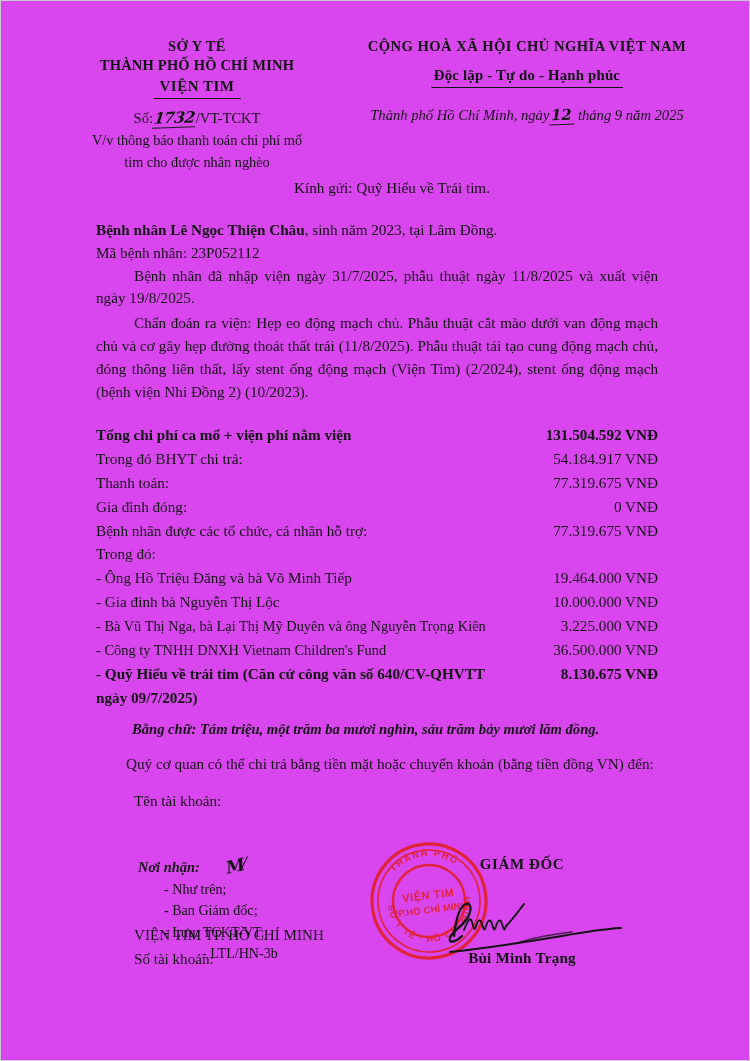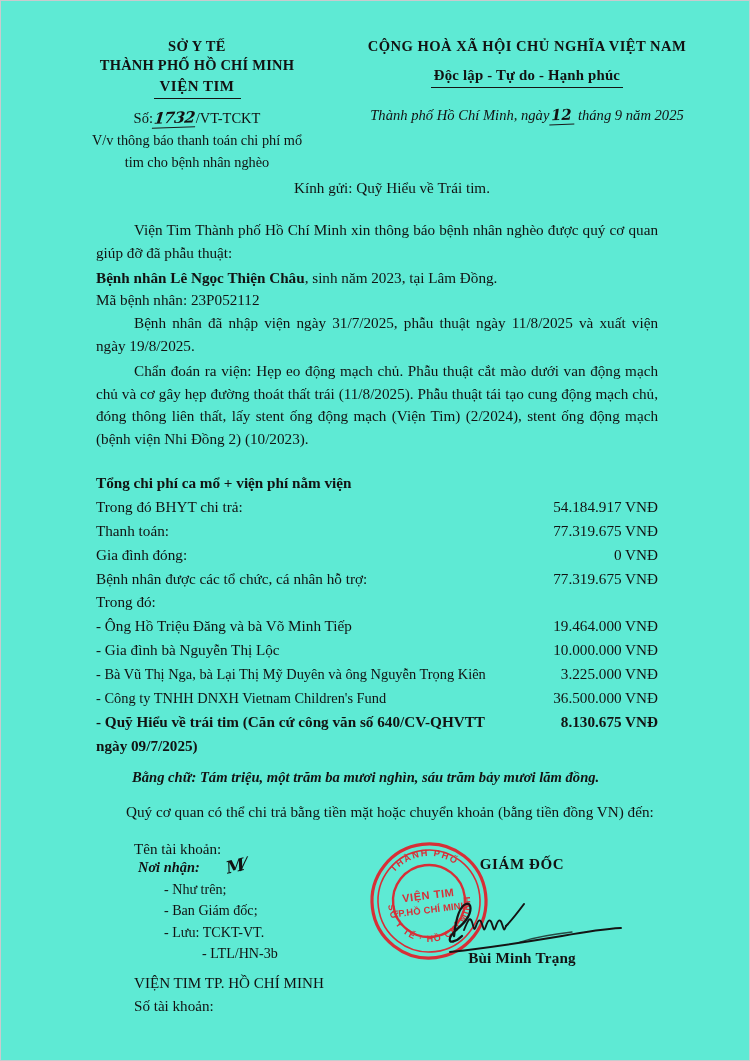--- a/index.html
+++ b/index.html
@@ -5,21 +5,21 @@
 <style>
   html, body {
     margin: 0;
     padding: 0;
     background: #ffffff;
   }
   .page {
     position: relative;
     width: 750px;
     height: 1061px;
-    background: #5eead4;
+    background: #d946ef;
     border: 1px solid #c9cbce;
     box-sizing: border-box;
     overflow: hidden;
     font-family: "Liberation Serif", "DejaVu Serif", serif;
     color: #121212;
   }
 
   
   .header {
     position: absolute;
@@ -324,54 +324,54 @@
   <div class="header">
 
     <div class="hdr-left">
       <div class="org-line1">SỞ Y TẾ</div>
       <div class="org-line2">THÀNH PHỐ HỒ CHÍ MINH</div>
       <div><span class="org-unit">VIỆN TIM</span></div>
       <div class="doc-no">
         <span>Số:</span><span class="hand-num">1732</span><span>/VT-TCKT</span>
       </div>
       <div class="doc-subject">V/v thông báo thanh toán chi phí mổ</div>
-      <div class="doc-subject">tim cho bệnh nhân nghèo</div>
+      <div class="doc-subject">tim cho được nhân nghèo</div>
     </div>
 
     <div class="hdr-right">
       <div class="nation-title">CỘNG HOÀ XÃ HỘI CHỦ NGHĨA VIỆT NAM</div>
       <div><span class="nation-motto">Độc lập - Tự do - Hạnh phúc</span></div>
       <div class="place-date">
         <span>Thành phố Hồ Chí Minh, ngày</span><span class="hand-day">12</span>
         <span>tháng 9</span>
         <span>năm 2025</span>
       </div>
     </div>
   </div>
 
   <div class="body">
 
     <div class="recipient">Kính gửi: Quỹ Hiểu về Trái tim.</div>
 
-    <p class="para">Viện Tim Thành phố Hồ Chí Minh xin thông báo bệnh nhân nghèo được quý cơ quan giúp đỡ đã phẫu thuật:</p>
 
     <div class="line">
       <span class="b">Bệnh nhân Lê Ngọc Thiện Châu</span><span>, sinh năm 2023, tại Lâm Đồng.</span>
     </div>
 
     <div class="line">Mã bệnh nhân: 23P052112</div>
 
     <p class="para">Bệnh nhân đã nhập viện ngày 31/7/2025, phẫu thuật ngày 11/8/2025 và xuất viện ngày 19/8/2025.</p>
 
     <p class="para">Chẩn đoán ra viện: Hẹp eo động mạch chủ. Phẫu thuật cắt mào dưới van động mạch chủ và cơ gây hẹp đường thoát thất trái (11/8/2025). Phẫu thuật tái tạo cung động mạch chủ, đóng thông liên thất, lấy stent ống động mạch (Viện Tim) (2/2024), stent ống động mạch (bệnh viện Nhi Đồng 2) (10/2023).</p>
 
     <div class="costs">
 
       <div class="cost-row strong">
         <span class="cost-label">Tổng chi phí ca mổ + viện phí nằm viện</span>
+        <span class="cost-amount">131.504.592 VNĐ</span>
       </div>
       <div class="cost-row">
         <span class="cost-label">Trong đó BHYT chi trả:</span>
         <span class="cost-amount">54.184.917 VNĐ</span>
       </div>
       <div class="cost-row">
         <span class="cost-label">Thanh toán:</span>
         <span class="cost-amount">77.319.675 VNĐ</span>
       </div>
       <div class="cost-row">

